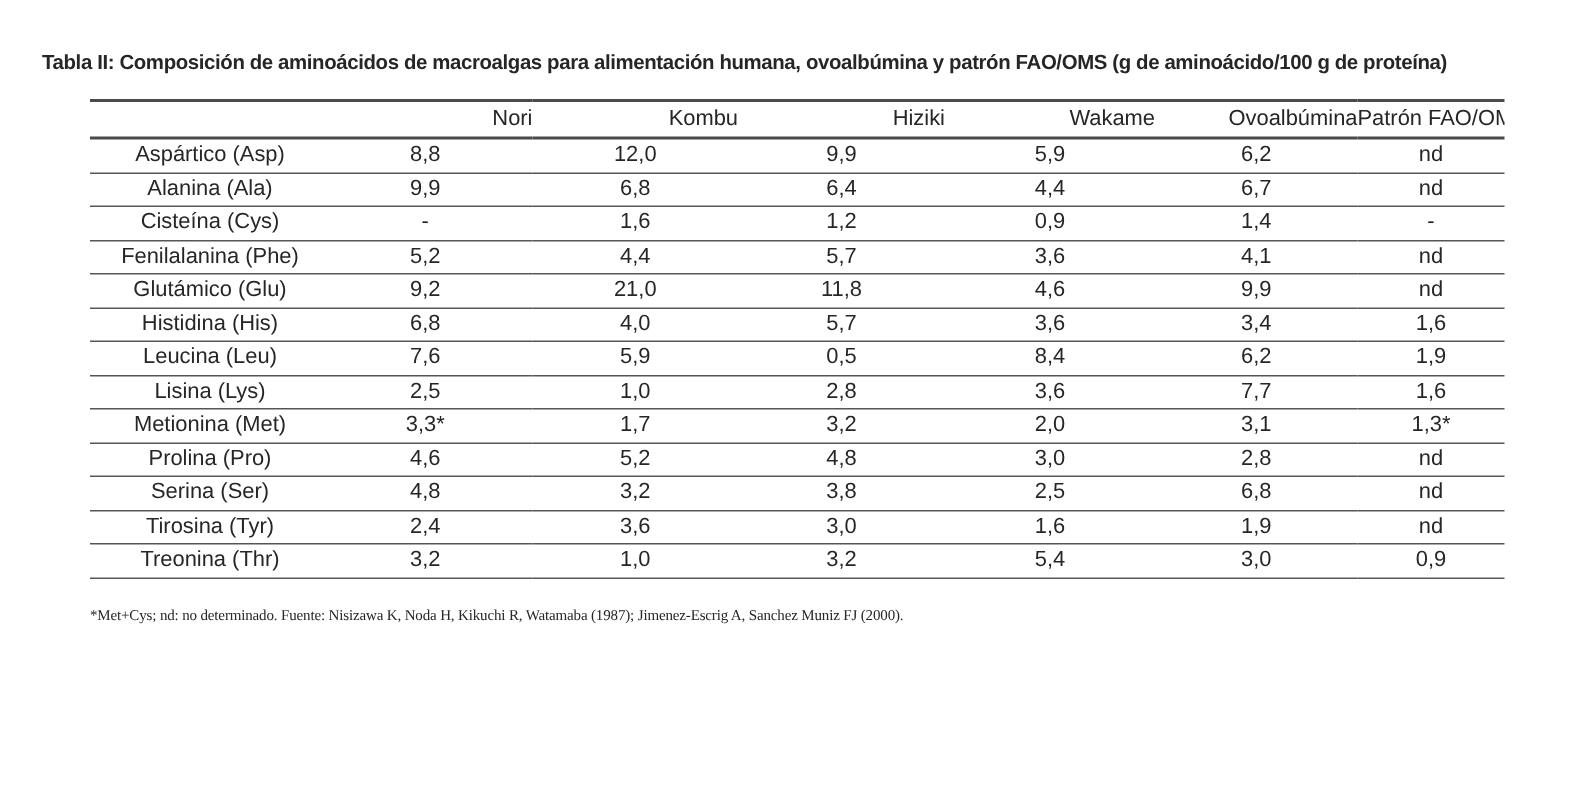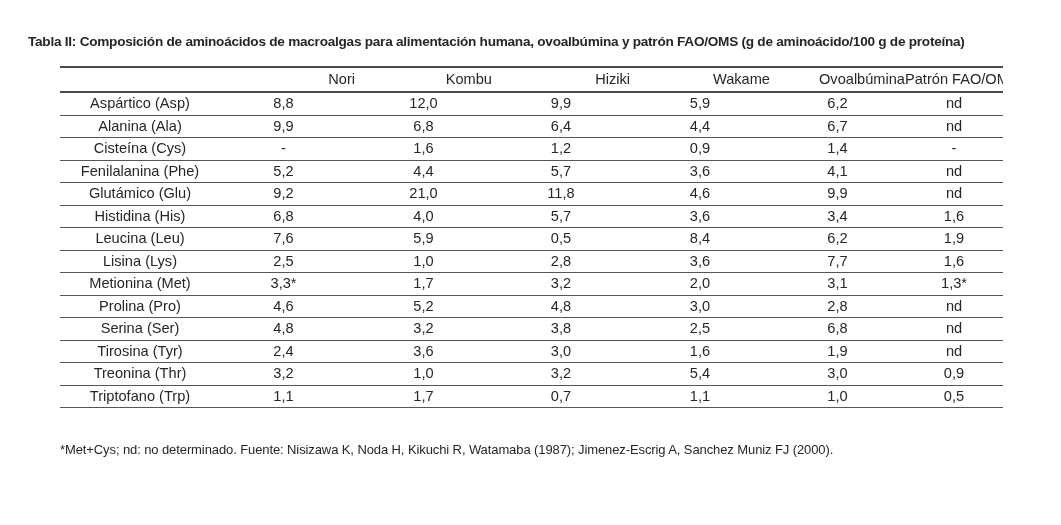--- a/index.html
+++ b/index.html
@@ -50,25 +50,26 @@
     border-bottom: 2px solid var(--line);
     text-align: right;
     height: 23px;
     line-height: 23px;
   }
   table.amino tbody td { border-bottom: 1.5px solid var(--line-row); }
   table.amino td.row-label, table.amino th.row-label { text-align: center; padding-left: 8px; }
   table.amino td.num { text-align: center; }
 
   .footnote {
-    margin: 34px 0 0 60px;
-    font-size: 13px;
+    margin: 19px 0 0 60px;
+    font-size: 10px;
     letter-spacing: -0.1px;
     white-space: nowrap;
     color: var(--text);
+    font-family: Liberation Serif, serif;
   }
 </style>
 </head>
 <body>
 
 <div class="page">
 
   <div class="table-title">Tabla II: Composición de aminoácidos de macroalgas para alimentación humana, ovoalbúmina y patrón FAO/OMS (g de aminoácido/100 g de proteína)</div>
 
   <table class="amino">
@@ -203,27 +204,18 @@
         </tr>
         <tr>
           <td class="row-label">Treonina (Thr)</td>
           <td class="num">3,2</td>
           <td class="num">1,0</td>
           <td class="num">3,2</td>
           <td class="num">5,4</td>
           <td class="num">3,0</td>
           <td class="num">0,9</td>
         </tr>
-        <tr>
-          <td class="row-label">Triptofano (Trp)</td>
-          <td class="num">1,1</td>
-          <td class="num">1,7</td>
-          <td class="num">0,7</td>
-          <td class="num">1,1</td>
-          <td class="num">1,0</td>
-          <td class="num">0,5</td>
-        </tr>
       </tbody>
   </table>
 
   <div class="footnote">*Met+Cys; nd: no determinado. Fuente: Nisizawa K, Noda H, Kikuchi R, Watamaba (1987); Jimenez-Escrig A, Sanchez Muniz FJ (2000).</div>
 
 </div>
 
 </body></html>

